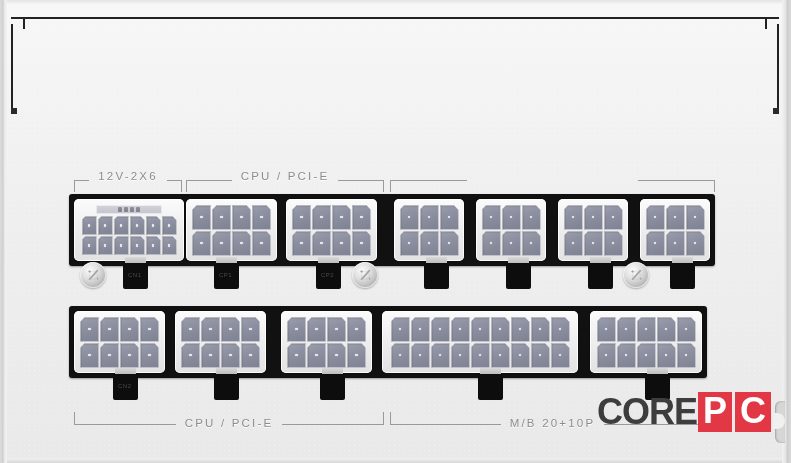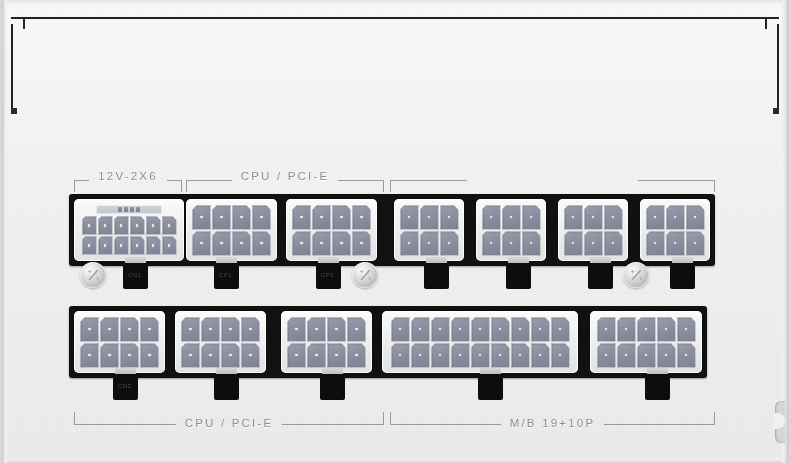--- a/index.html
+++ b/index.html
@@ -235,21 +235,21 @@
         <div class="bk-tick" style="left: 324px; height: 12px; top: 10px;"></div>
       </div>
       <div class="bracket" style="left: 74px; top: 412px; width: 310px; height: 22px;">
         <div class="bk-label" style="left: 110.625px; top: 5px;">CPU / PCI-E</div>
         <div class="bk-line" style="left: 0px; top: 12px; width: 101.625px;"></div>
         <div class="bk-line" style="left: 208.375px; top: 12px; width: 101.625px;"></div>
         <div class="bk-tick" style="left: 0px; height: 12px; top: 0px;"></div>
         <div class="bk-tick" style="left: 309px; height: 12px; top: 0px;"></div>
       </div>
       <div class="bracket" style="left: 390px; top: 412px; width: 325px; height: 22px;">
-        <div class="bk-label" style="left: 119.695px; top: 5px;">M/B 19+10P</div>
+        <div class="bk-label" style="left: 119.695px; top: 5px;">M/B 20+10P</div>
         <div class="bk-line" style="left: 0px; top: 12px; width: 110.695px;"></div>
         <div class="bk-line" style="left: 214.305px; top: 12px; width: 110.695px;"></div>
         <div class="bk-tick" style="left: 0px; height: 12px; top: 0px;"></div>
         <div class="bk-tick" style="left: 324px; height: 12px; top: 0px;"></div>
       </div>
     </div>
   <div id="strips">
       <div class="conn-strip" style="left: 69px; top: 194px; width: 646px; height: 72px;"></div>
       <div class="conn-strip" style="left: 69px; top: 306px; width: 638px; height: 72px;"></div>
     </div>
@@ -472,13 +472,20 @@
         <div class="screw-core"></div>
       </div>
       <div class="screw" style="left: 352px; top: 262px;">
         <div class="screw-core"></div>
       </div>
       <div class="screw" style="left: 623px; top: 262px;">
         <div class="screw-core"></div>
       </div>
     </div>
 
+  <div class="wm" id="watermark" style="left: 597px; top: 392px;">
+    <div class="wm-core">CORE</div>
+    <div class="wm-pc" id="wm-pc">
+        <span>P</span>
+        <span>C</span>
+      </div>
+  </div>
 </div>
 
 </body></html>

